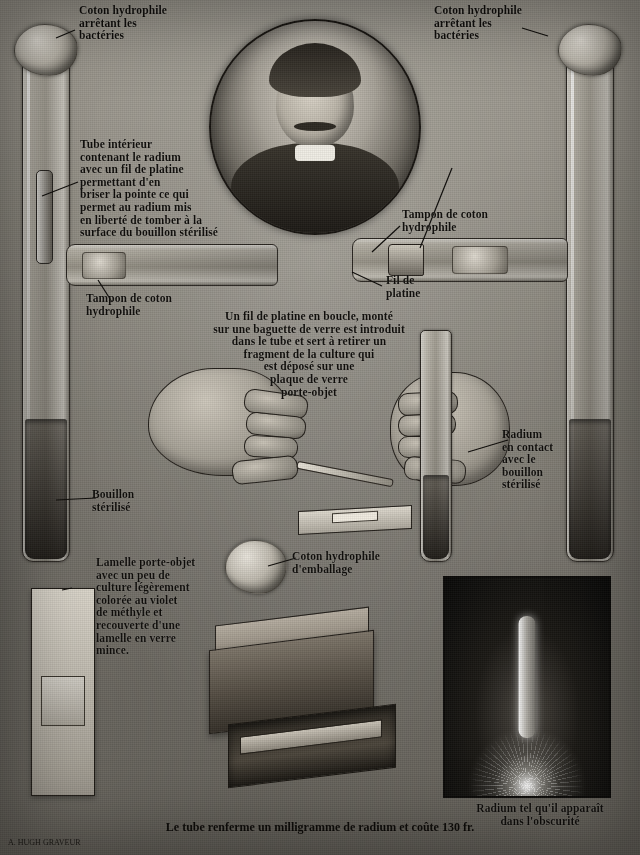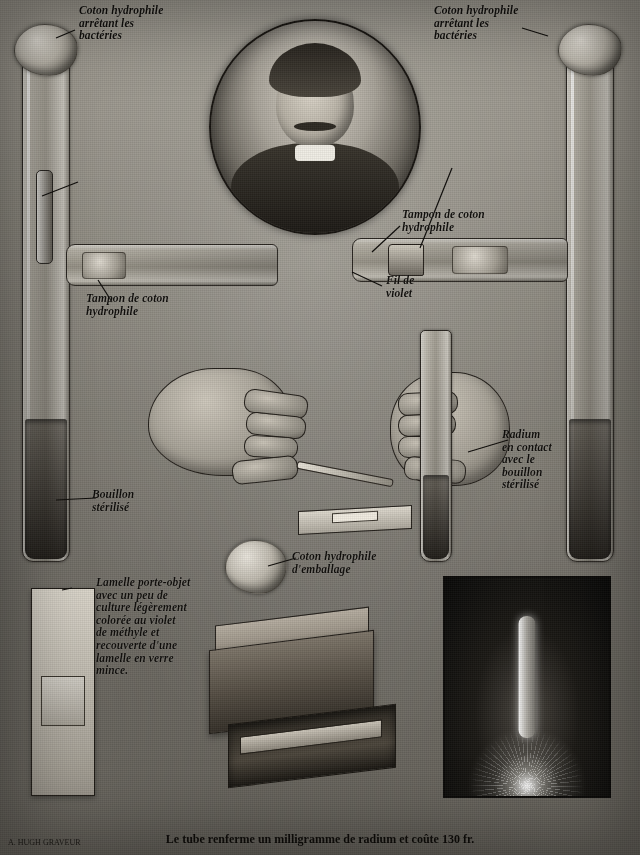--- a/index.html
+++ b/index.html
@@ -43,21 +43,20 @@
   }
   .cap {
     position: absolute;
     font-size: 11.5px;
     line-height: 12.6px;
     font-weight: 700;
     letter-spacing: 0.1px;
     color: #0d0b08;
     text-shadow: 0 0 1px rgba(255,255,255,0.35);
     white-space: pre-line;
-    font-style: italic;
   }
   .cap.ctr { text-align: center; }
   svg.lines {
     position: absolute;
     inset: 0;
     width: 640px;
     height: 855px;
     pointer-events: none;
   }
   
@@ -283,21 +282,21 @@
     position: absolute;
     left: 8px; bottom: 8px;
     font-size: 8px;
     line-height: 9px;
     color: #14110d;
     font-family: "Liberation Serif", serif;
     opacity: 0.9;
   }
   #bottom-line {
     position: absolute;
-    left: 0; right: 0; bottom: 8px;
+    left: 0; right: 0; bottom: 20px;
     text-align: center;
     font-size: 12px;
     font-weight: 700;
     color: #0c0a07;
   }
 </style>
 </head>
 <body>
 
 <div id="page">
@@ -391,54 +390,71 @@
   </svg>
 
   <div class="cap" style="left:79px; top:4px; width:120px;">Coton hydrophile
 arrêtant les
 bactéries</div>
 
   <div class="cap" style="left:434px; top:4px; width:120px;">Coton hydrophile
 arrêtant les
 bactéries</div>
 
+  <div class="cap" style="left:80px; top:138px; width:160px;">Tube intérieur
+contenant le radium
+avec un fil de platine
+permettant d'en
+briser la pointe ce qui
+permet au radium mis
+en liberté de tomber à la
+surface du bouillon stérilisé</div>
 
 
   <div class="cap" style="left:402px; top:208px; width:130px;">Tampon de coton
 hydrophile</div>
 
   <div class="cap" style="left:86px; top:292px; width:130px;">Tampon de coton
 hydrophile</div>
 
   <div class="cap" style="left:386px; top:274px; width:80px;">Fil de
-violet</div>
-
+platine</div>
+
+  <div class="cap ctr" style="left:196px; top:310px; width:226px;">Un fil de platine en boucle, monté
+sur une baguette de verre est introduit
+dans le tube et sert à retirer un
+fragment de la culture qui
+est déposé sur une
+plaque de verre
+porte-objet</div>
 
   <div class="cap" style="left:502px; top:420px; width:92px;margin-top:8px;">Radium
 en contact
 avec le
 bouillon
 stérilisé</div>
 
   <div class="cap" style="left:92px; top:488px; width:92px;">Bouillon
 stérilisé</div>
 
-  <div class="cap" style="left:96px; top:556px; width:124px;margin-top:20px;">Lamelle porte-objet
+  <div class="cap" style="left:96px; top:556px; width:124px;">Lamelle porte-objet
 avec un peu de
 culture légèrement
 colorée au violet
 de méthyle et
 recouverte d'une
 lamelle en verre
 mince.</div>
 
   <div class="cap" style="left:292px; top:550px; width:126px;">Coton hydrophile
 d'emballage</div>
 
 
+  <div class="cap ctr" style="left:452px; top:802px; width:176px;">Radium tel qu'il apparaît
+dans l'obscurité</div>
 
   <div id="bottom-line">Le tube renferme un milligramme de radium et coûte 130 fr.</div>
 
   <div id="signature">A. HUGH
 GRAVEUR</div>
 
   <div id="grain"></div>
   <div id="vignette"></div>
 </div>
 

